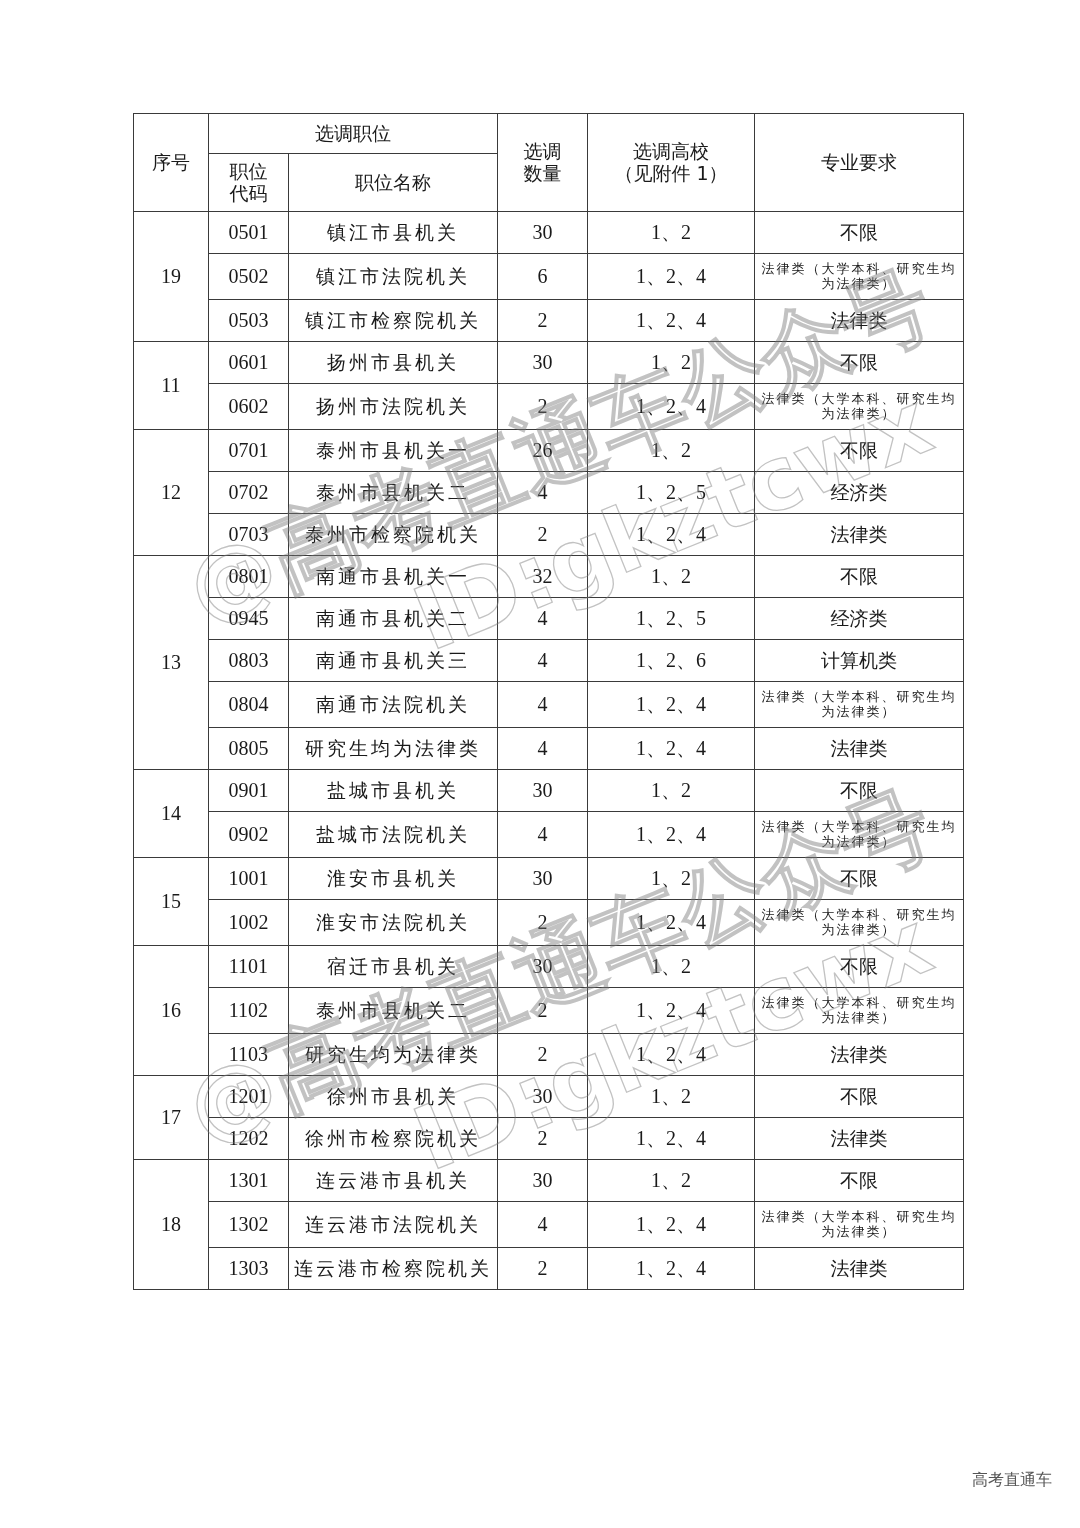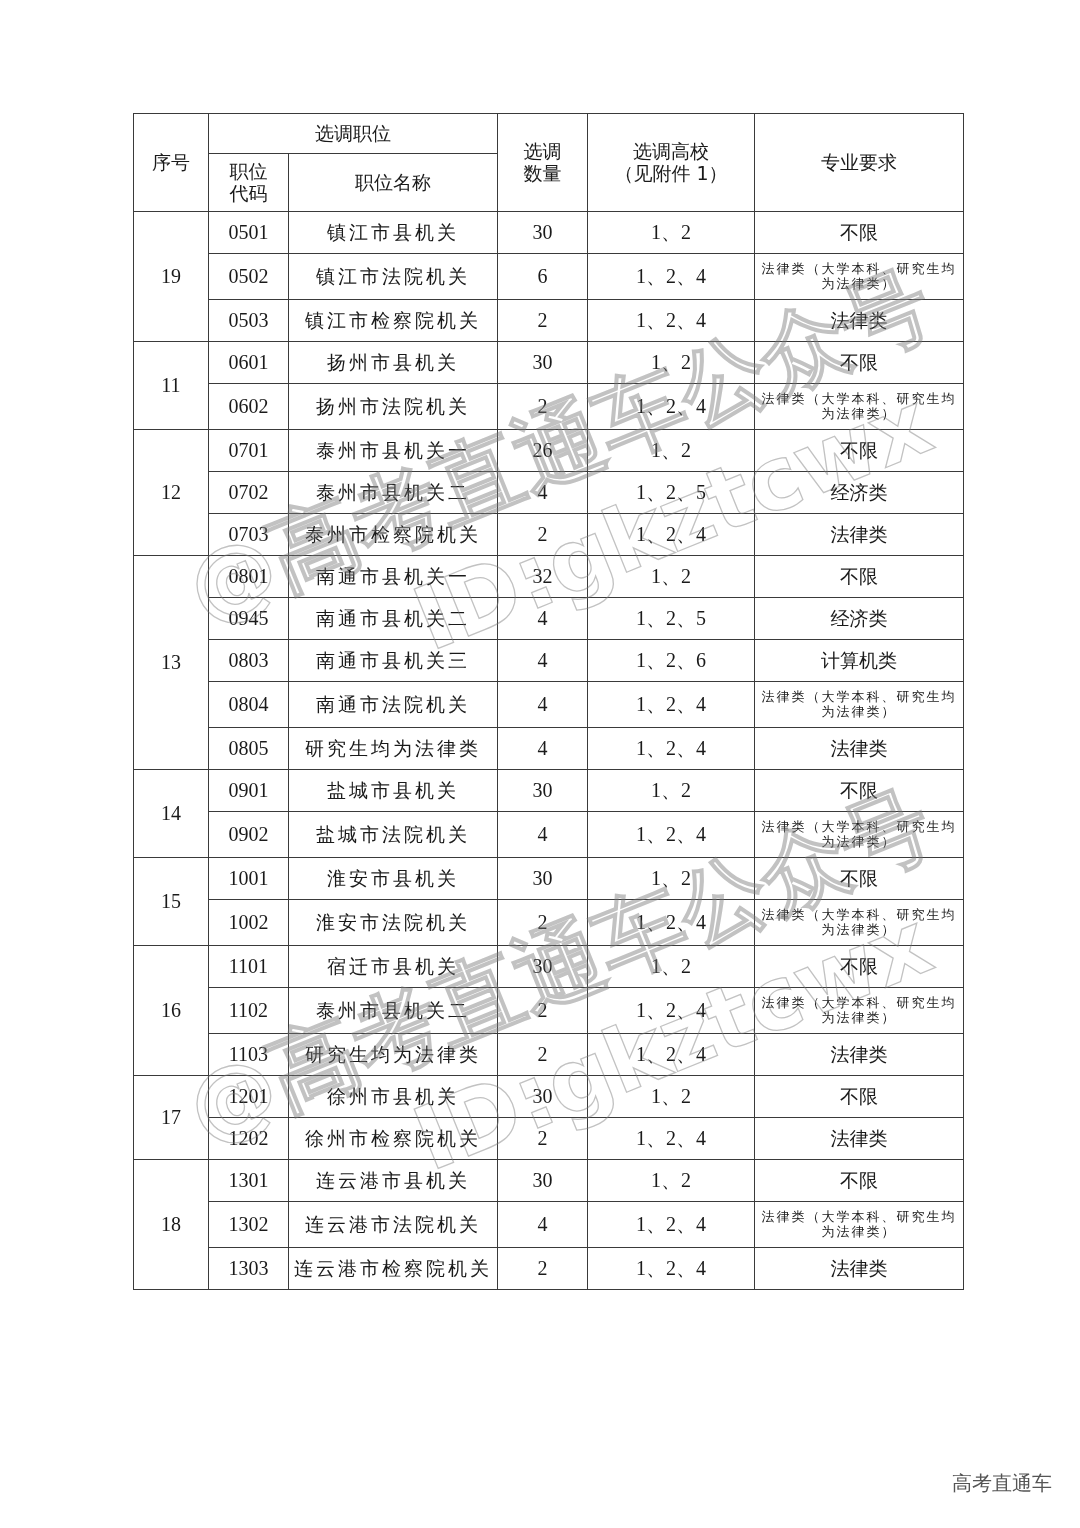--- a/index.html
+++ b/index.html
@@ -26,21 +26,21 @@
   .num { font-family:"Liberation Serif","DejaVu Serif",serif; font-size:20px; }
   .name { letter-spacing:3px; }
   .watermark {
     position:absolute; font-family:"DejaVu Sans","Liberation Sans",sans-serif;
     color:transparent; -webkit-text-stroke:1.3px rgba(120,120,120,0.45);
     font-size:88px; font-weight:bold; white-space:nowrap; transform-origin:left top;
     pointer-events:none;
   }
   .footer {
     position:absolute; right:28px; top:1470px; font-family:"DejaVu Sans","Liberation Sans",sans-serif;
-    font-size:20px; color:#555;
+    font-size:16px; color:#555;
   }
 </style>
 </head>
 <body>
 
 <div class="page">
   <table class="main">
     <colgroup>
       <col style="width:75px">
         <col style="width:80px">

